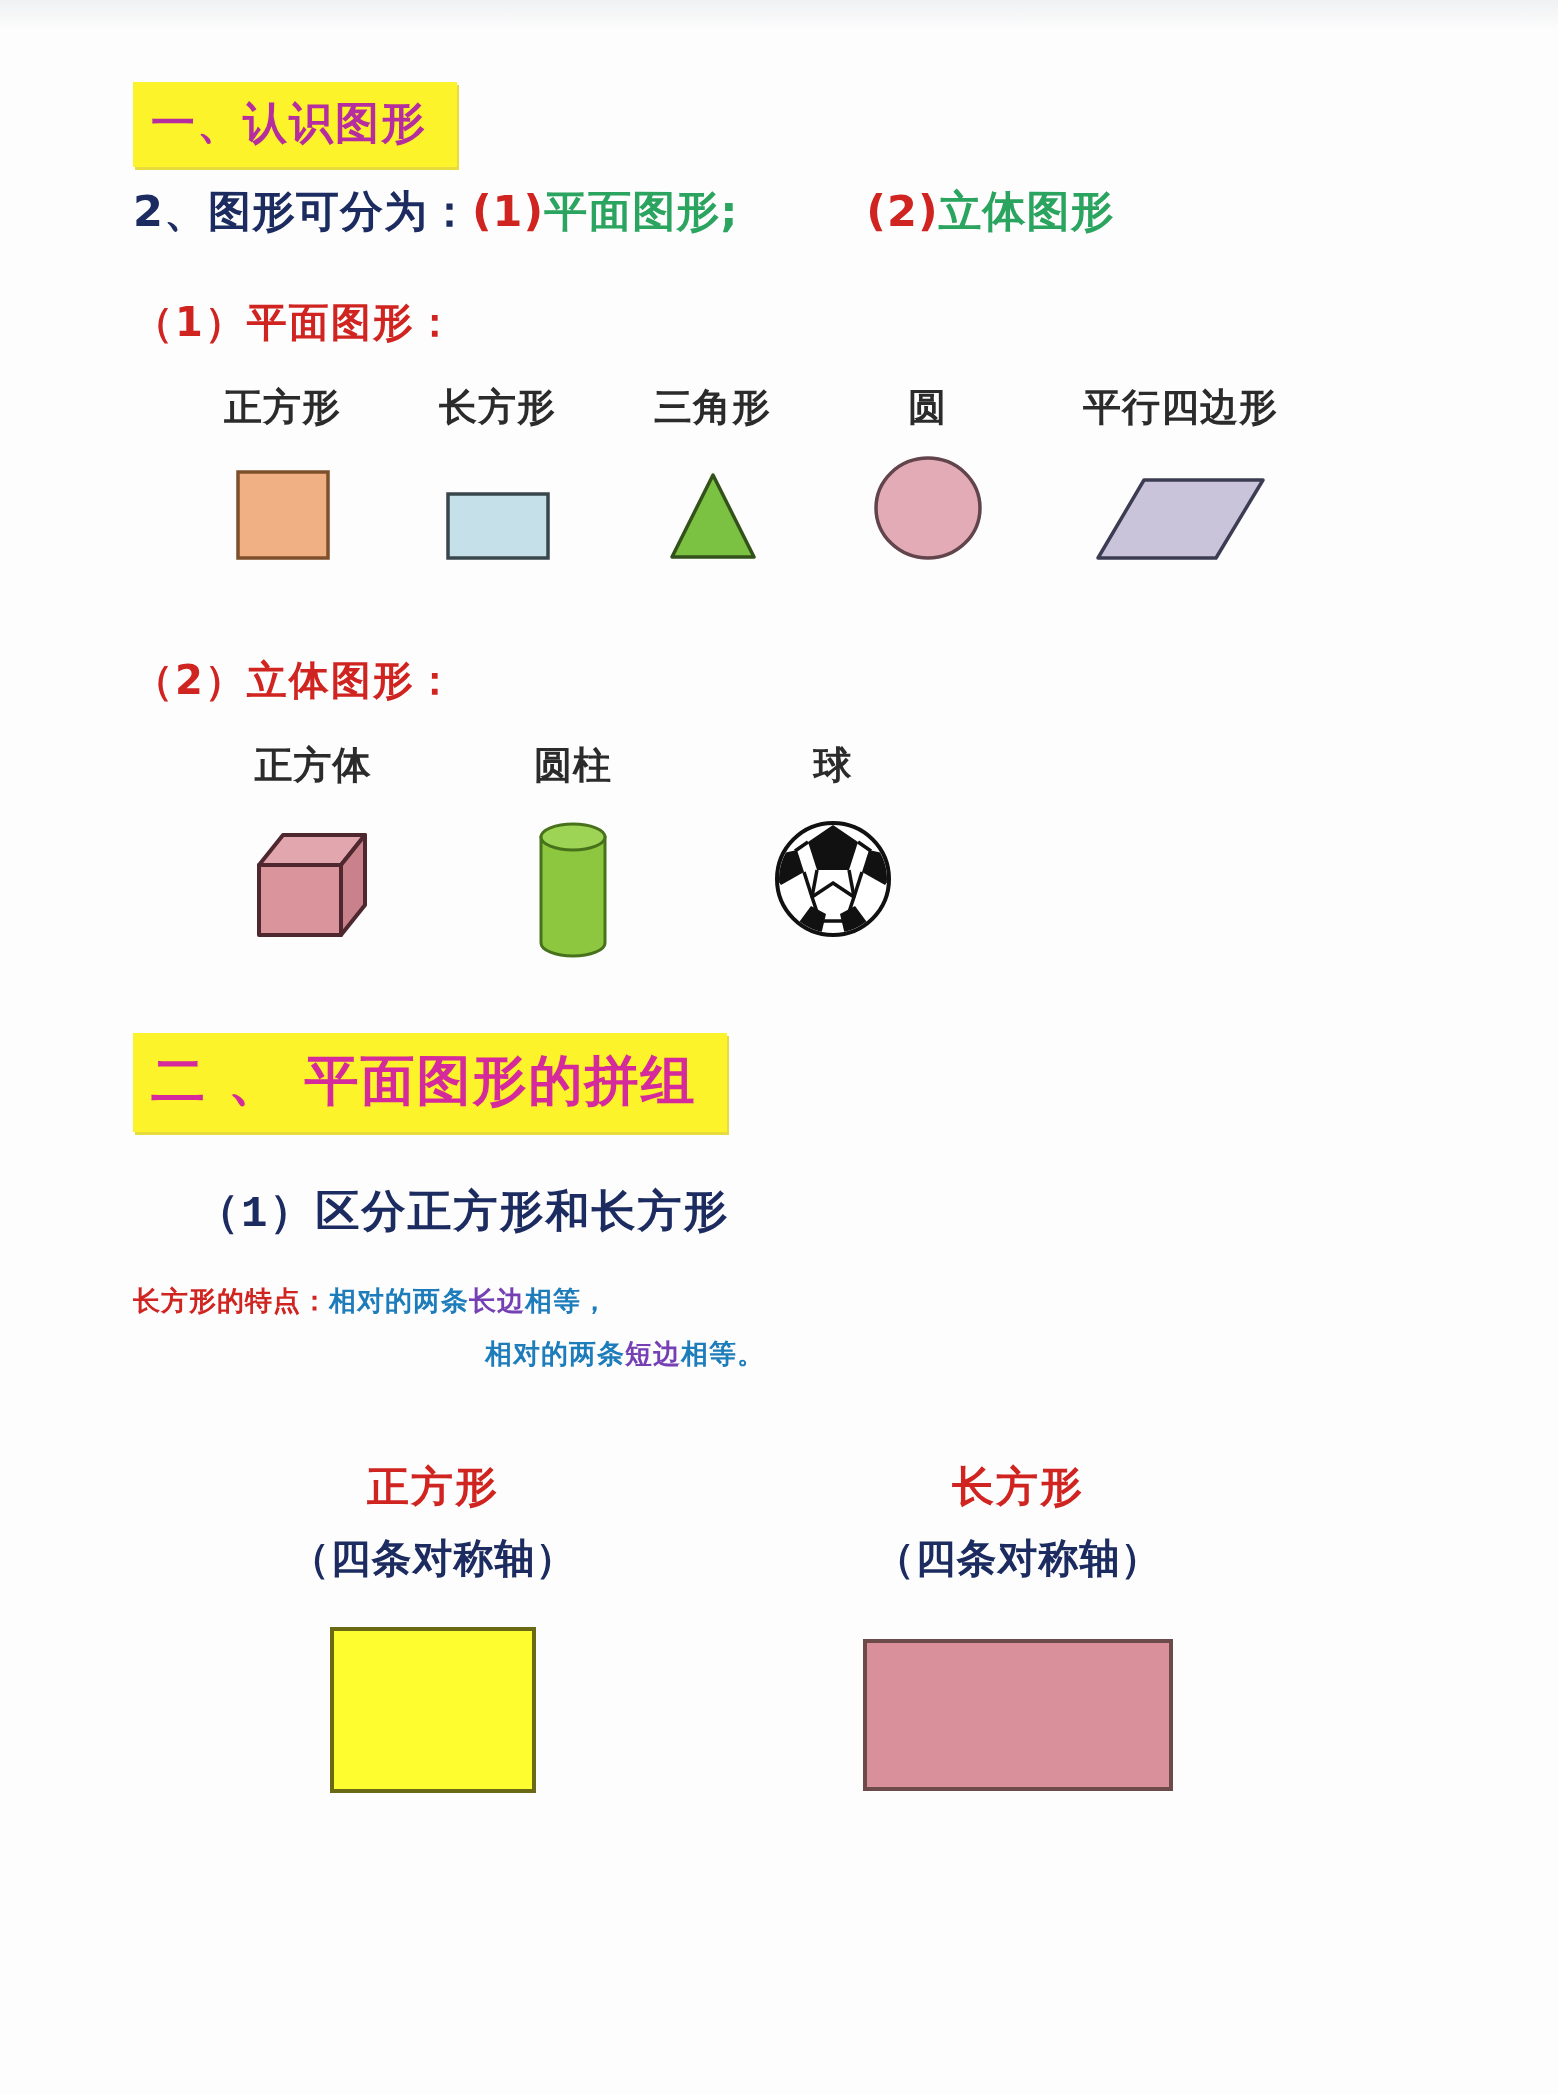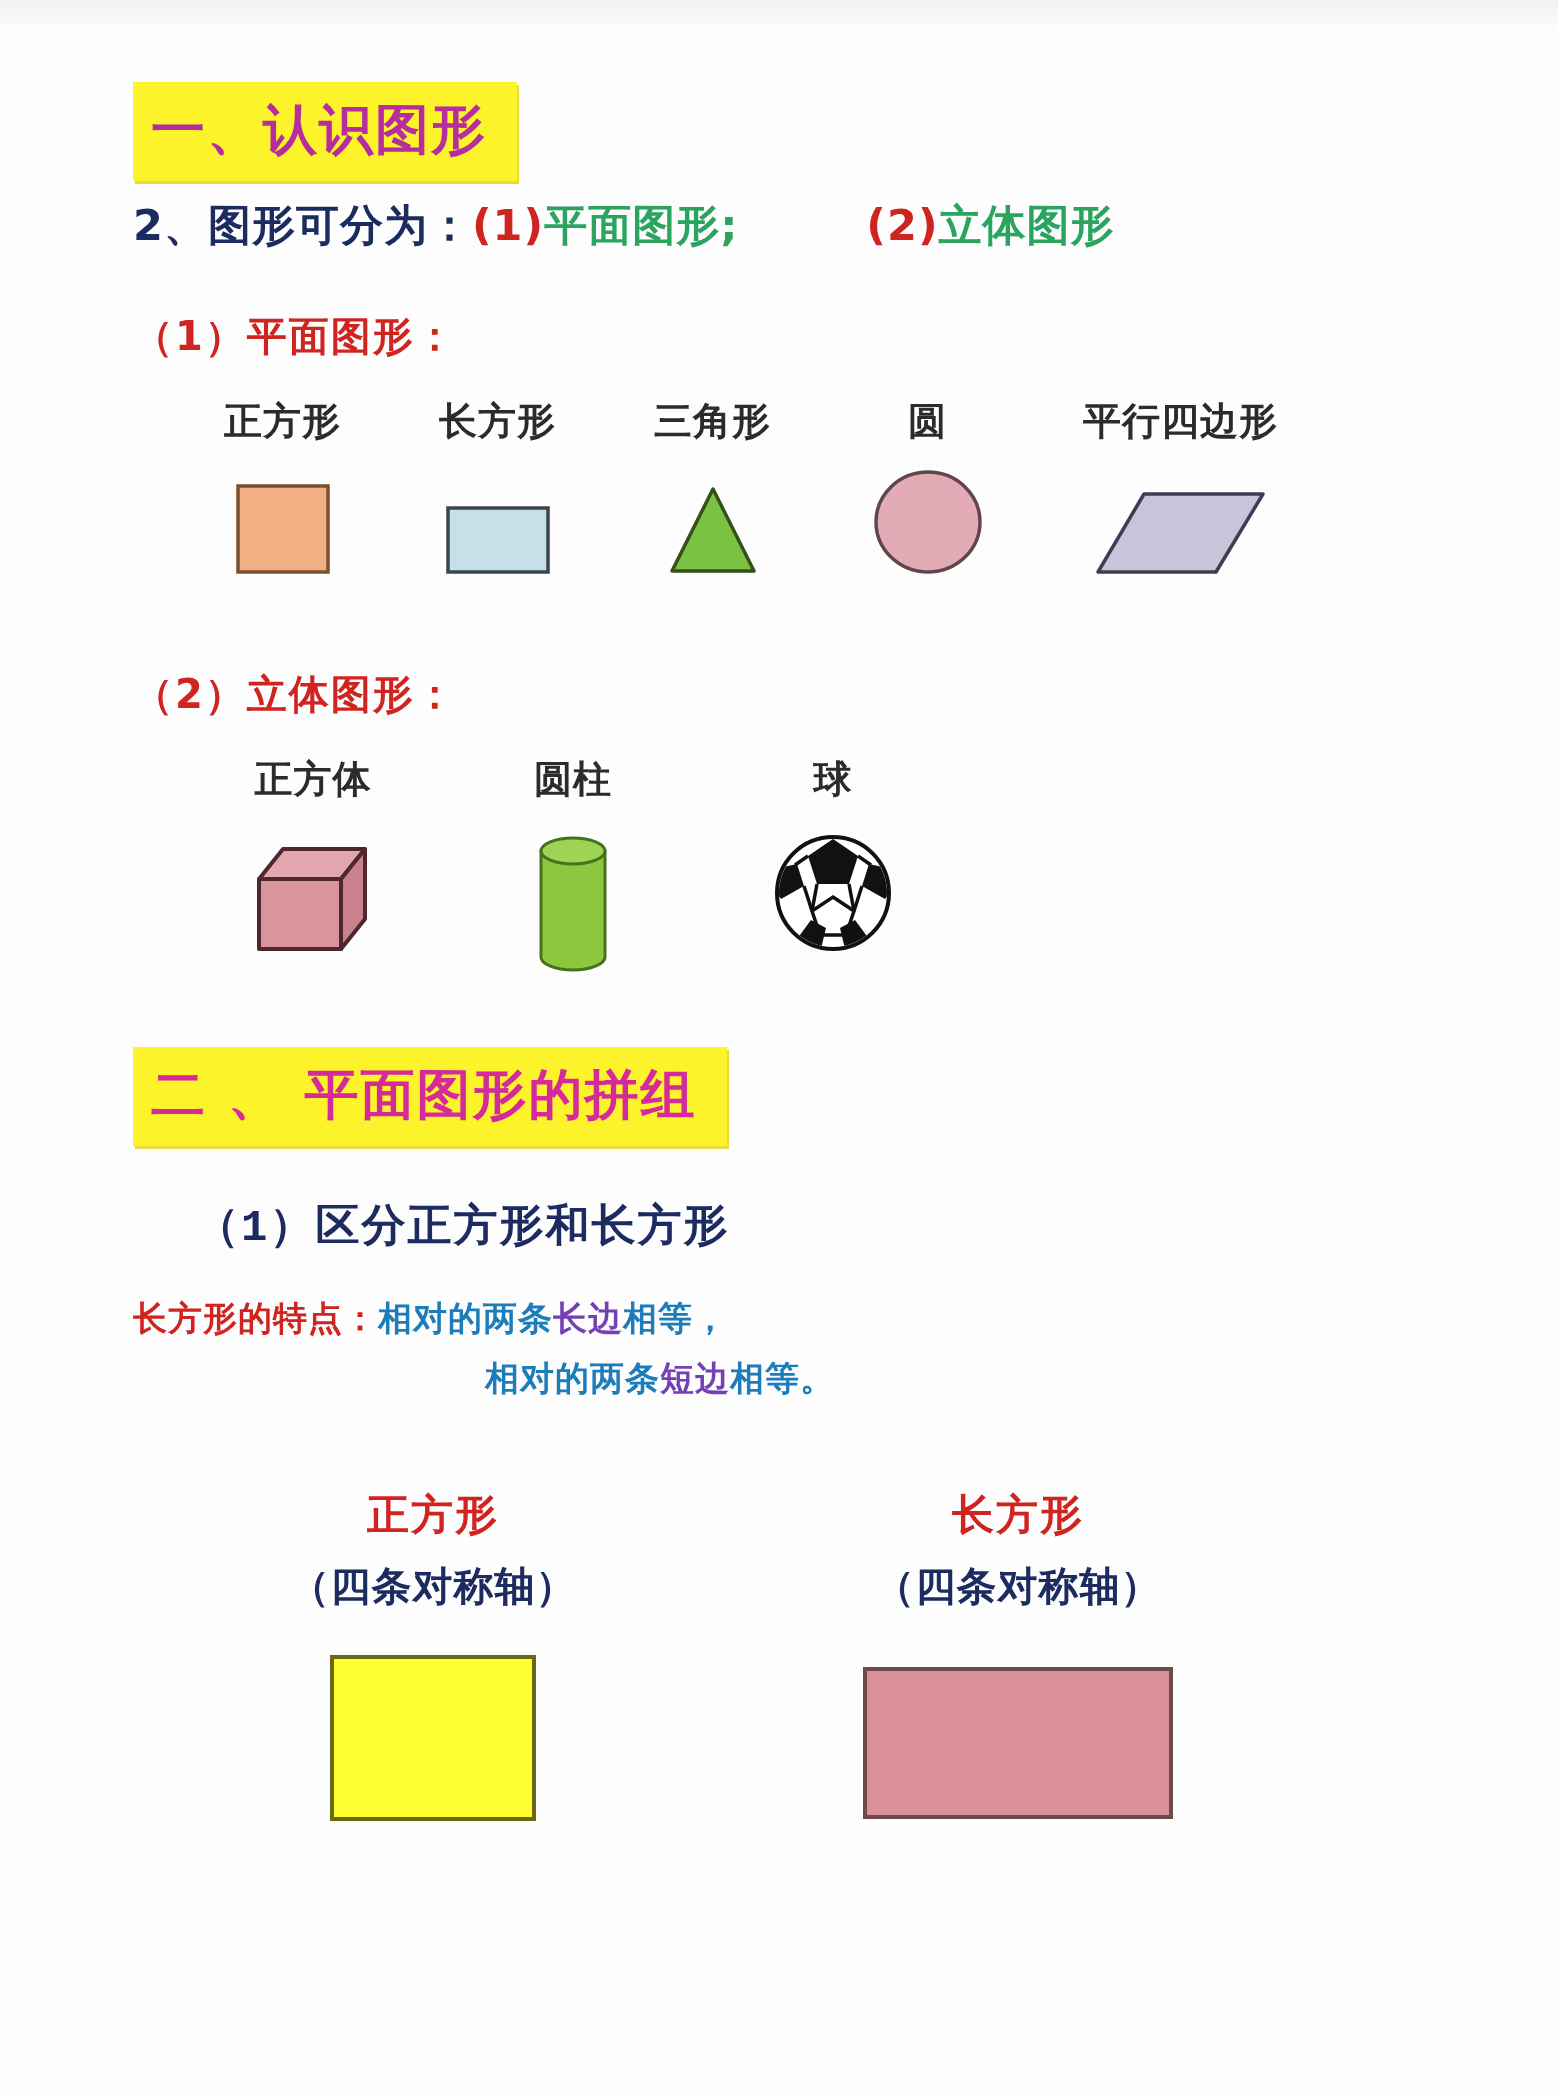--- a/index.html
+++ b/index.html
@@ -31,21 +31,21 @@
   .c-bgreen{color:#2fb56b;}
   .c-dark{color:#2b2b2b;}
 
   .hl{
     display:inline-block;
     background:#fdf32b;
     padding:12px 30px 14px 18px;
     font-weight:bold;
     box-shadow:2px 3px 0 rgba(230,215,40,.9);
   }
-  .h1{margin-top:82px;font-size:54px;letter-spacing:2px;}
+  .h1{margin-top:82px;font-size:44px;letter-spacing:2px;}
   .h2{margin-top:58px;font-size:54px;letter-spacing:2px;}
 
   .intro{margin-top:16px;font-size:43px;font-weight:bold;letter-spacing:1px;}
   .intro .gap{display:inline-block;width:128px;}
 
   .sub-title{margin-top:54px;font-size:40px;font-weight:bold;letter-spacing:2px;}
   .sub2{margin-top:50px;margin-left:62px;font-size:44px;font-weight:bold;letter-spacing:2px;font-family:Liberation Mono, monospace;}
 
   .shape-row{display:flex;align-items:flex-start;margin-top:32px;}
   .shape-col{display:flex;flex-direction:column;align-items:center;}
@@ -58,21 +58,21 @@
   .row1 .col-pgram{width:235px;margin-left:28px;}
 
   .row2 .shape-col{width:280px;}
   .row2 .col-cuboid{margin-left:55px;}
   .row2 .col-cube{margin-left:40px;}
   .row2 .col-cylinder{width:240px;}
   .row2 .col-ball{width:240px;margin-left:20px;}
 
   .solid-title{margin-top:92px;}
 
-  .features{margin-top:46px;font-size:34px;font-weight:bold;letter-spacing:1px;line-height:1.0;}
+  .features{margin-top:46px;font-size:27px;font-weight:bold;letter-spacing:1px;line-height:1.0;}
   .feat-line{margin-top:26px;}
   .feat-line.first{margin-top:0;}
   .feat-indent{padding-left:352px;}
 
   .compare{display:flex;margin-top:92px;}
   .cmp-col{display:flex;flex-direction:column;align-items:center;}
   .cmp-col1{width:500px;margin-left:50px;}
   .cmp-col2{width:520px;margin-left:75px;}
   .cmp-title{font-size:42px;font-weight:bold;letter-spacing:2px;}
   .cmp-note{margin-top:16px;font-size:40px;font-weight:bold;letter-spacing:1px;}

